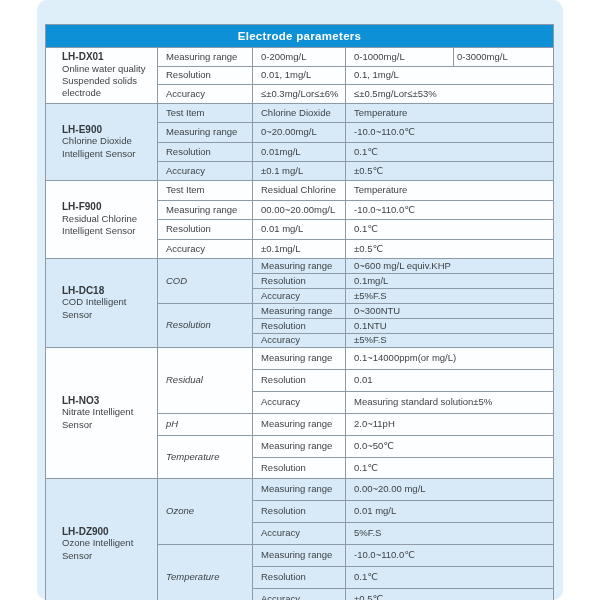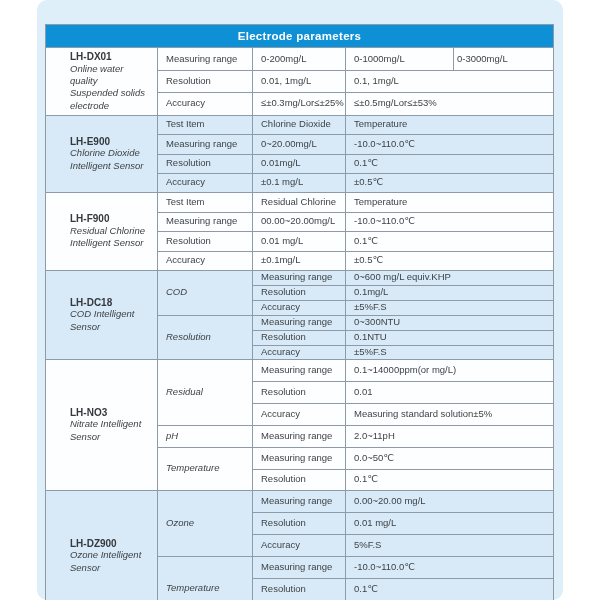--- a/index.html
+++ b/index.html
@@ -11,23 +11,23 @@
                border-collapse:collapse; table-layout:fixed; }
   table.spec th, table.spec td { border:1px solid #8E9BA6; }
   th.title-cell { background:#0E90D7; color:#ffffff; font-size:11.5px;
                   font-weight:bold; text-align:center; height:23px;
                   letter-spacing:0.3px; border:1px solid #7E8C97; }
   td { vertical-align:middle; font-size:9.5px; color:#3E4347;
        padding:1px 3px 1px 8px; line-height:1.15; overflow:hidden;
        white-space:nowrap; }
   tr.w { background:#FDFEFF; }
   tr.b { background:#D8EAF7; }
-  td.product { white-space:normal; padding:3px 4px 3px 24px; }
+  td.product { white-space:normal; padding:3px 4px 3px 16px; }
   .model { font-weight:bold; font-size:10px; color:#34393D; }
-  .desc  { font-size:9.5px; white-space:pre-line; line-height:1.3;font-style:italic; }
+  .desc  { font-size:9.5px; white-space:pre-line; line-height:1.3; }
   td.param { white-space:normal;font-style:italic; }
   td.center { padding-left:3px; }
 </style>
 </head>
 <body>
 
 <div class="panel">
   <table class="spec">
     <colgroup>
       <col style="width:112px">
@@ -55,21 +55,21 @@
         <td>0-1000mg/L</td>
         <td class="center">0-3000mg/L</td>
       </tr>
       <tr class="w" style="height:18px">
         <td>Resolution</td>
         <td>0.01, 1mg/L</td>
         <td colspan="2">0.1, 1mg/L</td>
       </tr>
       <tr class="w" style="height:19px">
         <td>Accuracy</td>
-        <td>≤±0.3mg/Lor≤±25%</td>
+        <td>≤±0.3mg/Lor≤±6%</td>
         <td colspan="2">≤±0.5mg/Lor≤±53%</td>
       </tr>
 
       <tr class="b" style="height:19px">
         <td class="product" rowspan="4">
           <div class="model">LH-E900</div>
           <div class="desc">Chlorine Dioxide
 Intelligent Sensor</div>
         </td>
         <td>Test Item</td>

